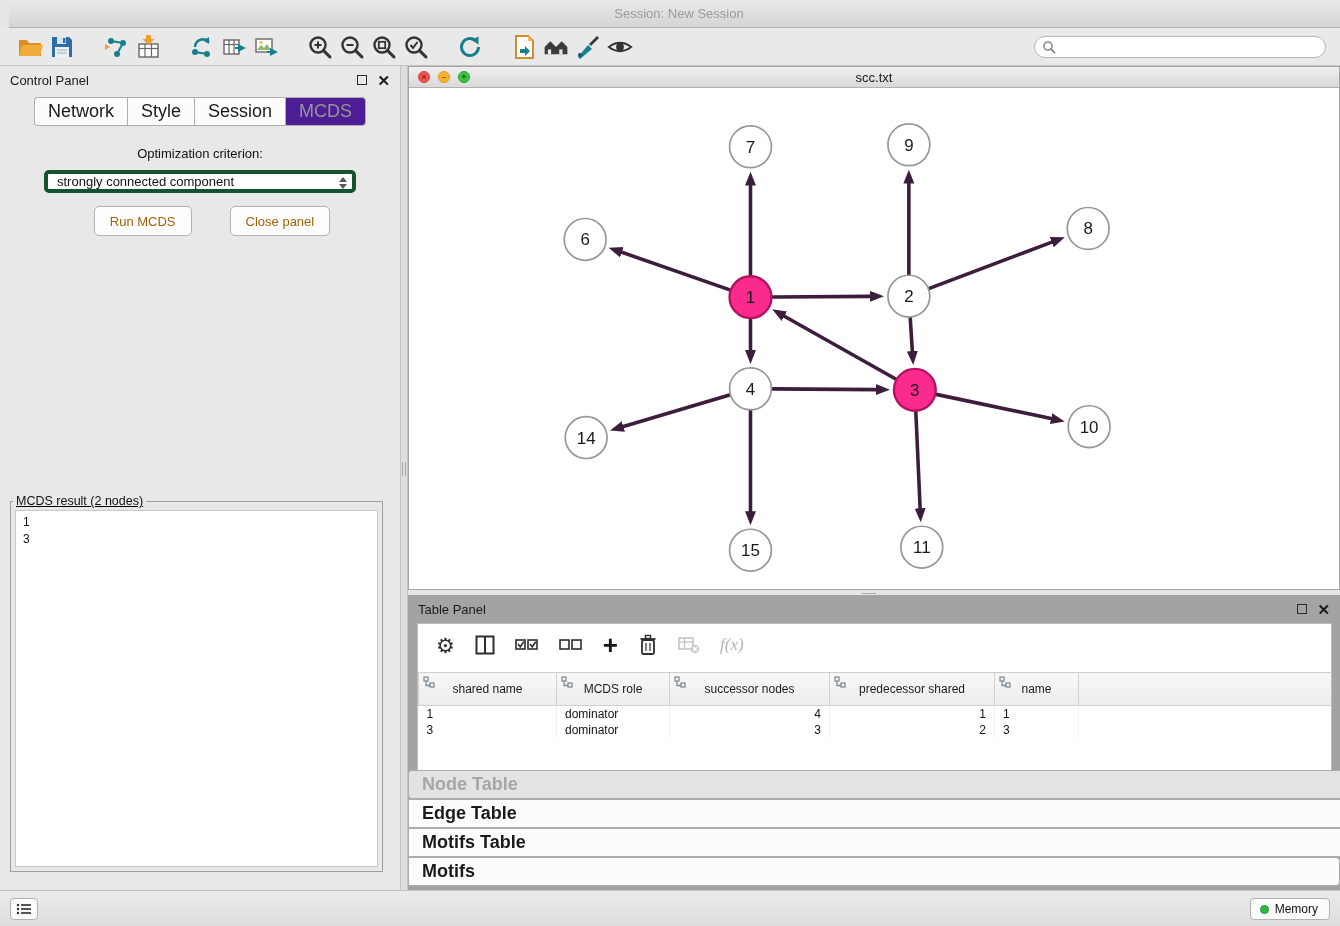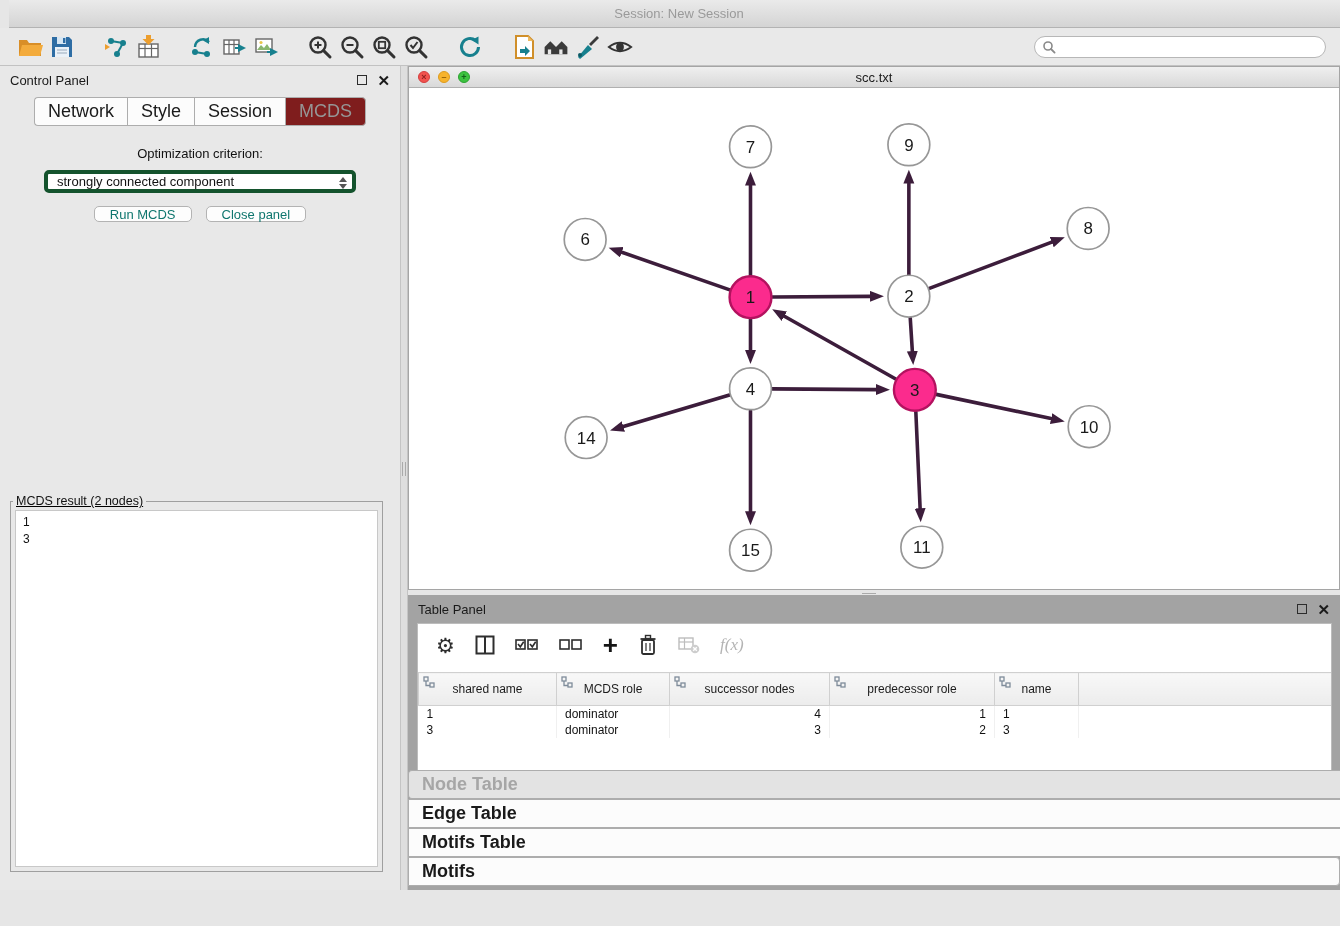--- a/index.html
+++ b/index.html
@@ -29,32 +29,32 @@
   .panel-header { height:28px; display:flex; align-items:center; padding:0 10px; font-size:13px; color:#1a1a1a; }
   .panel-header .spacer { flex:1; }
   .float-box { width:10px; height:10px; border:1.6px solid #2c2c2c; margin-right:10px; }
   .close-x { font-size:15px; font-weight:bold; color:#1a1a1a; line-height:1; }
 
   .seg-tabs { display:flex; justify-content:center; margin-top:3px; }
   .seg-tab { padding:3px 13px; font-size:18px; color:#1a1a1a; background:#fcfcfc;
     border:1px solid #adadad; border-right-width:0; }
   .seg-tab:first-child { border-radius:4px 0 0 4px; }
   .seg-tab:last-child { border-right-width:1px; border-radius:0 4px 4px 0; }
-  .seg-tab.active { background:#7f1d1d; color:#969696; }
+  .seg-tab.active { background:#4c1d95; color:#969696; }
 
   .opt-label { text-align:center; margin-top:20px; font-size:13px; color:#111; }
   .dropdown { margin:9px auto 0; width:312px; height:23px; background:#fff; border:4px solid #14532d;
     border-radius:5px; display:flex; align-items:center; padding:0 9px; font-size:13px; position:relative; color:#111; }
   .stepper { position:absolute; right:5px; top:3px; display:flex; flex-direction:column; gap:2px; }
   .tri-up { width:0; height:0; border-left:4px solid transparent; border-right:4px solid transparent; border-bottom:5px solid #555; }
   .tri-down { width:0; height:0; border-left:4px solid transparent; border-right:4px solid transparent; border-top:5px solid #555; }
 
   .btn-row { display:flex; justify-content:center; gap:14px; margin-top:13px; }
-  .btn { height:16px; padding:0 15px; background:#fdfdfd; border:1px solid #b3b3b3; border-radius:5px;
-    font-size:13px; color:#0f766e; font-family:"Liberation Sans",sans-serif; }
+  .btn { height:30px; padding:0 15px; background:#fdfdfd; border:1px solid #b3b3b3; border-radius:5px;
+    font-size:13px; color:#a16207; font-family:"Liberation Sans",sans-serif;margin-left:24px; }
 
   .result-fieldset { position:absolute; left:10px; top:428px; right:17px; bottom:18px;
     border:1px solid #9f9f9f; background:#e8e8e8;text-decoration:underline; }
   .result-fieldset legend { font-size:12.5px; color:#111; padding:0 3px; margin-left:2px; }
   .result-box { position:absolute; left:4px; top:2px; right:4px; bottom:4px; background:#fff;
     border:1px solid #c8c8c8; font-size:12px; color:#111; padding:3px 7px; line-height:17px; overflow:hidden; }
 
   
   .v-divider { position:absolute; left:400px; top:66px; width:8px; height:824px; background:#dedede;
     border-left:1px solid #c4c4c4; border-right:1px solid #c4c4c4; }
@@ -443,21 +443,21 @@
                   </svg></span><span class="th-label">MCDS role</span></th>
               <th><span class="th-icon"><svg viewBox="0 0 12 12" width="12" height="12">
                     <rect x="1" y="1" width="4" height="4" fill="none" stroke="#7f8c9a" stroke-width="1.3"></rect>
                     <path d="M3 5 v4.5 h4" fill="none" stroke="#7f8c9a" stroke-width="1.3"></path>
                     <rect x="7" y="7" width="4" height="4" fill="none" stroke="#7f8c9a" stroke-width="1.3"></rect>
                   </svg></span><span class="th-label">successor nodes</span></th>
               <th><span class="th-icon"><svg viewBox="0 0 12 12" width="12" height="12">
                     <rect x="1" y="1" width="4" height="4" fill="none" stroke="#7f8c9a" stroke-width="1.3"></rect>
                     <path d="M3 5 v4.5 h4" fill="none" stroke="#7f8c9a" stroke-width="1.3"></path>
                     <rect x="7" y="7" width="4" height="4" fill="none" stroke="#7f8c9a" stroke-width="1.3"></rect>
-                  </svg></span><span class="th-label">predecessor role</span></th>
+                  </svg></span><span class="th-label">predecessor shared</span></th>
               <th><span class="th-icon"><svg viewBox="0 0 12 12" width="12" height="12">
                     <rect x="1" y="1" width="4" height="4" fill="none" stroke="#7f8c9a" stroke-width="1.3"></rect>
                     <path d="M3 5 v4.5 h4" fill="none" stroke="#7f8c9a" stroke-width="1.3"></path>
                     <rect x="7" y="7" width="4" height="4" fill="none" stroke="#7f8c9a" stroke-width="1.3"></rect>
                   </svg></span><span class="th-label">name</span></th>
               <th class="filler"></th>
             </tr>
           </thead>
         <tbody id="table-body">
             <tr>
@@ -481,14 +481,30 @@
       <div class="hscroll"></div>
     </div>
     <div class="table-tabs seg-tabs" id="table-tabs">
         <div class="seg-tab active">Node Table</div>
         <div class="seg-tab">Edge Table</div>
         <div class="seg-tab">Motifs Table</div>
         <div class="seg-tab">Motifs</div>
       </div>
   </div>
 
+  <div class="statusbar">
+    <button class="list-btn">
+      <svg width="16" height="12" viewBox="0 0 16 12">
+          <circle cx="2" cy="2" r="1.2" fill="#2e2e2e"></circle>
+          <line x1="5" y1="2" x2="15" y2="2" stroke="#2e2e2e" stroke-width="1.6"></line>
+          <circle cx="2" cy="6" r="1.2" fill="#2e2e2e"></circle>
+          <line x1="5" y1="6" x2="15" y2="6" stroke="#2e2e2e" stroke-width="1.6"></line>
+          <circle cx="2" cy="10" r="1.2" fill="#2e2e2e"></circle>
+          <line x1="5" y1="10" x2="15" y2="10" stroke="#2e2e2e" stroke-width="1.6"></line>
+        </svg>
+    </button>
+    <button class="memory-btn">
+      <span class="memory-dot"></span>
+      <span>Memory</span>
+    </button>
+  </div>
 
 </div>
 
 </body></html>

